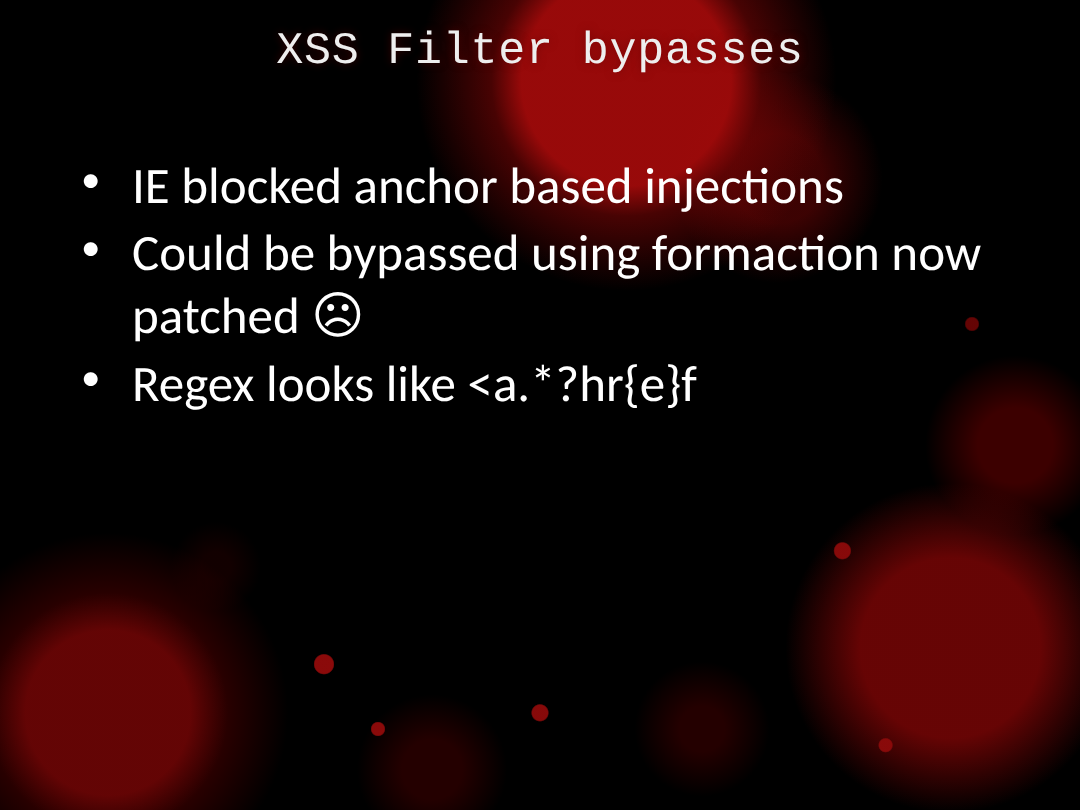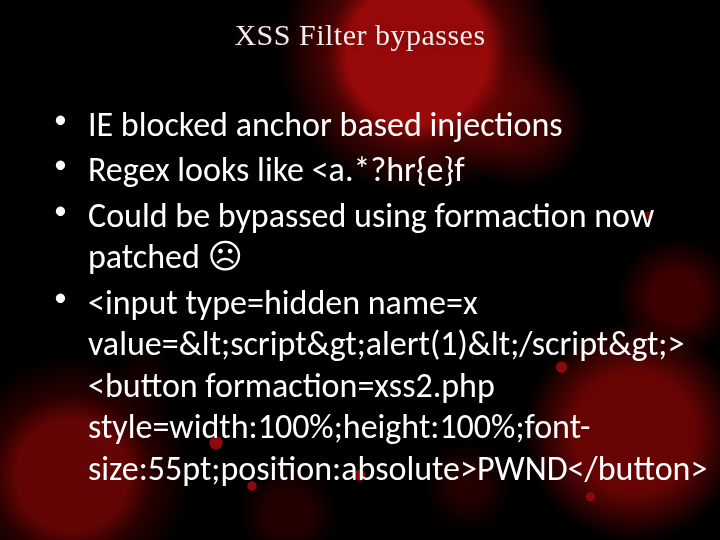--- a/index.html
+++ b/index.html
@@ -42,21 +42,21 @@
       radial-gradient(circle at 30% 82%, rgba(140,10,10,0.9) 0 6px, transparent 7px),
       radial-gradient(circle at 35% 90%, rgba(140,10,10,0.9) 0 4px, transparent 5px),
       radial-gradient(circle at 50% 88%, rgba(140,10,10,0.8) 0 5px, transparent 6px),
       radial-gradient(circle at 78% 68%, rgba(140,10,10,0.8) 0 5px, transparent 6px),
       radial-gradient(circle at 82% 92%, rgba(140,10,10,0.8) 0 4px, transparent 5px),
       radial-gradient(circle at 90% 40%, rgba(120,5,5,0.6) 0 4px, transparent 5px);
   }
   .title {
     position: relative;
     text-align: center;
-    font-family: Liberation Serif, serif;
+    font-family: Liberation Mono, monospace;
     font-size: 30px;
     padding-top: 18px;
     letter-spacing: 0.5px;
     color: #eee;
     text-shadow: 0 0 6px rgba(100,0,0,0.6);
   }
   .body {
     position: relative;
     padding: 52px 30px 0 30px;
     font-size: 34px;
@@ -85,18 +85,17 @@
 <body>
 
 <div class="slide">
   <div class="bg"></div>
 
   <div class="title">XSS Filter bypasses</div>
 
   <div class="body">
     <ul>
       <li><span>IE blocked anchor based injections</span></li>
+      <li><span>Could be bypassed using formaction now patched ☹</span></li>
       <li><span>Regex looks like &lt;a.*?hr{e}f</span></li>
-      <li><span>Could be bypassed using formaction now patched ☹</span></li>
-      <li><span>&lt;input type=hidden name=x value=&amp;lt;script&amp;gt;alert(1)&amp;lt;/script&amp;gt;&gt;&lt;button formaction=xss2.php style=width:100%;height:100%;font-size:55pt;position:absolute&gt;PWND&lt;/button&gt;</span></li>
     </ul>
   </div>
 </div>
 
 </body></html>

